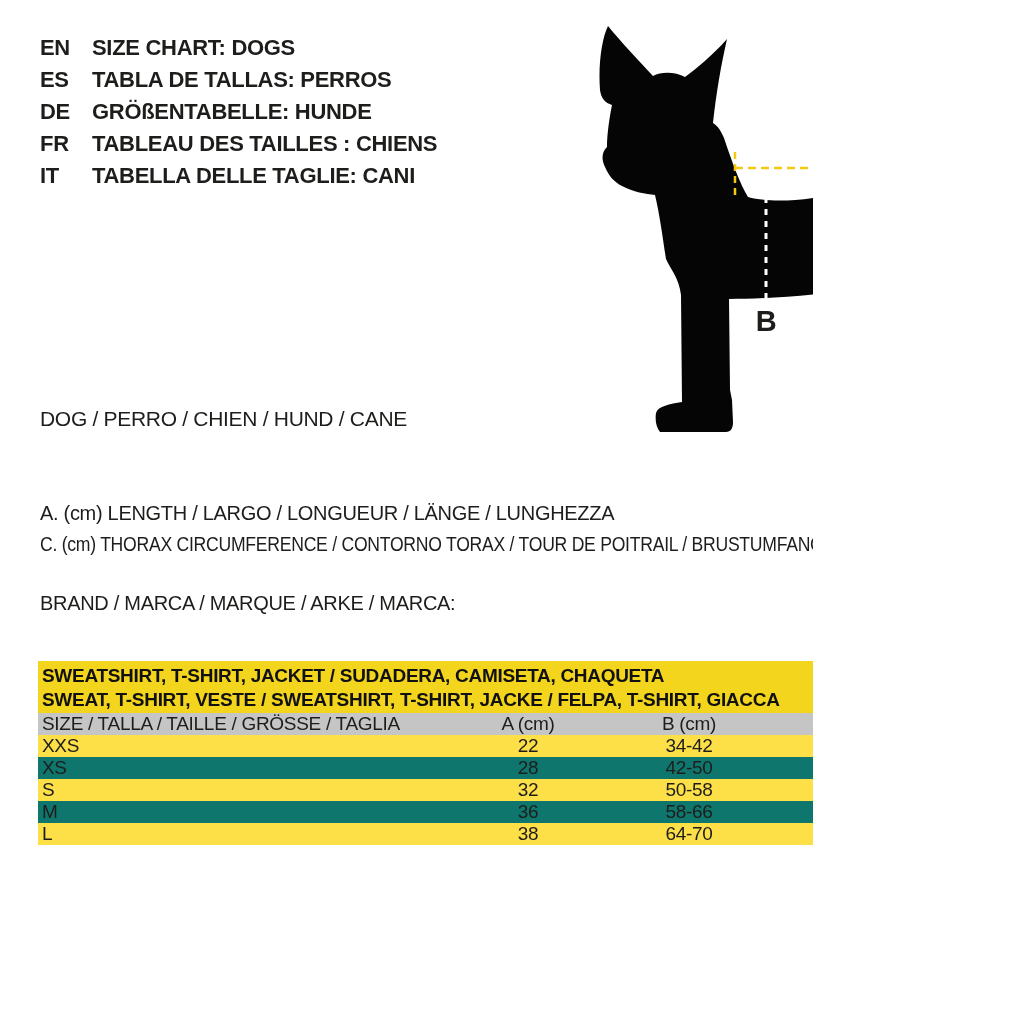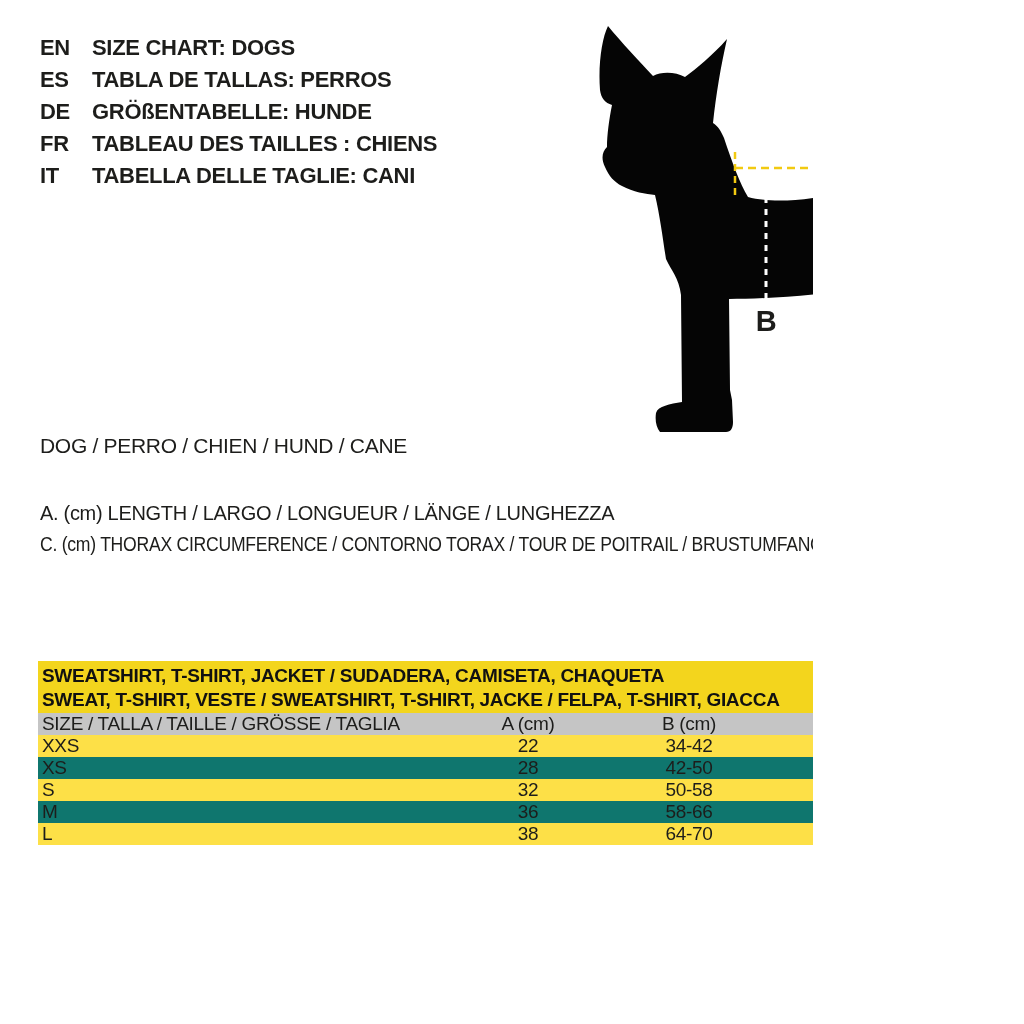--- a/index.html
+++ b/index.html
@@ -7,21 +7,21 @@
     position:relative;width:813px;height:1024px;background:#ffffff;overflow:hidden;
     font-family:"Liberation Sans",sans-serif;color:#1d1d1b;letter-spacing:-0.3px;
   }
   
   .langs{position:absolute;left:40px;top:32px;font-size:22px;font-weight:bold;}
   .lang-row{display:flex;line-height:32px;white-space:nowrap;}
   .lang-row .code{width:52px;flex:0 0 52px;}
   
   .dog-svg{position:absolute;left:0;top:0;}
   
-  .caption-dog{position:absolute;left:40px;top:407px;font-size:21px;white-space:nowrap;margin-top:27px;}
+  .caption-dog{position:absolute;left:40px;top:407px;font-size:21px;white-space:nowrap;}
   .measure-a{position:absolute;left:40px;top:502px;font-size:20px;white-space:nowrap;}
   .measure-c{position:absolute;left:40px;top:533px;font-size:20px;white-space:nowrap;}
   .measure-c .squeeze{display:inline-block;transform:scaleX(0.88);transform-origin:0 50%;white-space:nowrap;}
   .brand-line{position:absolute;left:40px;top:592px;font-size:20px;white-space:nowrap;}
   
   .size-table{position:absolute;left:38px;top:661px;width:944px;}
   .banner{background:#F3D51D;height:52px;padding:3px 0 12px 4px;box-sizing:border-box;
           font-weight:bold;font-size:19px;line-height:24px;color:#111;white-space:nowrap;}
   .thead{position:relative;height:22px;background:#C5C5C5;font-size:19px;line-height:22px;white-space:nowrap;}
   .trow{position:relative;height:22px;background:#fde047;font-size:19px;line-height:22px;white-space:nowrap;}
@@ -111,20 +111,21 @@
     <line x1="766" y1="197" x2="766" y2="299" stroke="#ffffff" stroke-width="3" stroke-dasharray="6 6"></line>
     <text x="823" y="153" text-anchor="middle" font-family="Liberation Sans, sans-serif" font-size="29" font-weight="bold" fill="#1d1d1b">A</text>
     <text x="766" y="331" text-anchor="middle" font-family="Liberation Sans, sans-serif" font-size="29" font-weight="bold" fill="#1d1d1b">B</text>
   </svg>
 
   <div class="caption-dog">DOG / PERRO / CHIEN / HUND / CANE</div>
   <div class="measure-a">A. (cm) LENGTH / LARGO / LONGUEUR / LÄNGE / LUNGHEZZA</div>
   <div class="measure-c">
     <span class="squeeze">C. (cm) THORAX CIRCUMFERENCE / CONTORNO TORAX / TOUR DE POITRAIL / BRUSTUMFANG / CIRCONFERENZA TORACE</span>
   </div>
+  <div class="brand-line">BRAND / MARCA / MARQUE / ARKE / MARCA:</div>
 
   <div class="size-table">
     <div class="banner">
       <div>SWEATSHIRT, T-SHIRT, JACKET / SUDADERA, CAMISETA, CHAQUETA</div>
       <div>SWEAT, T-SHIRT, VESTE / SWEATSHIRT, T-SHIRT, JACKE / FELPA, T-SHIRT, GIACCA</div>
     </div>
     <div class="thead">
       <span class="c-size">SIZE / TALLA / TAILLE / GRÖSSE / TAGLIA</span>
       <span class="c-a">A (cm)</span>
       <span class="c-b">B (cm)</span>

